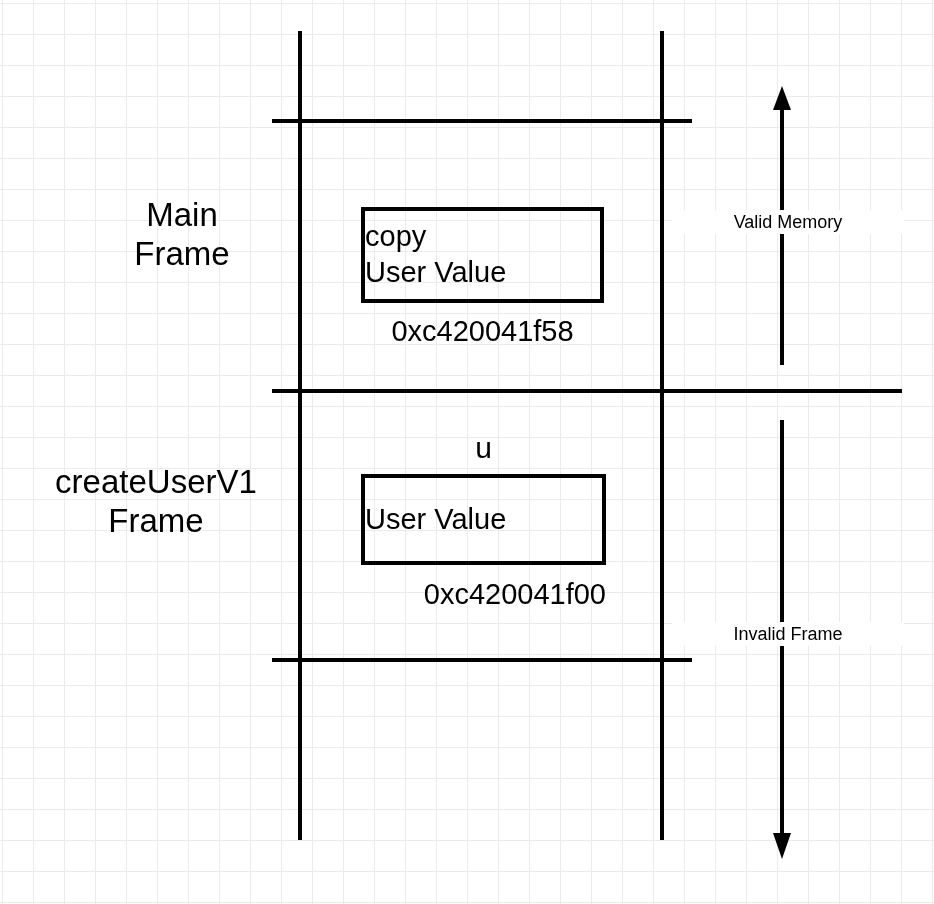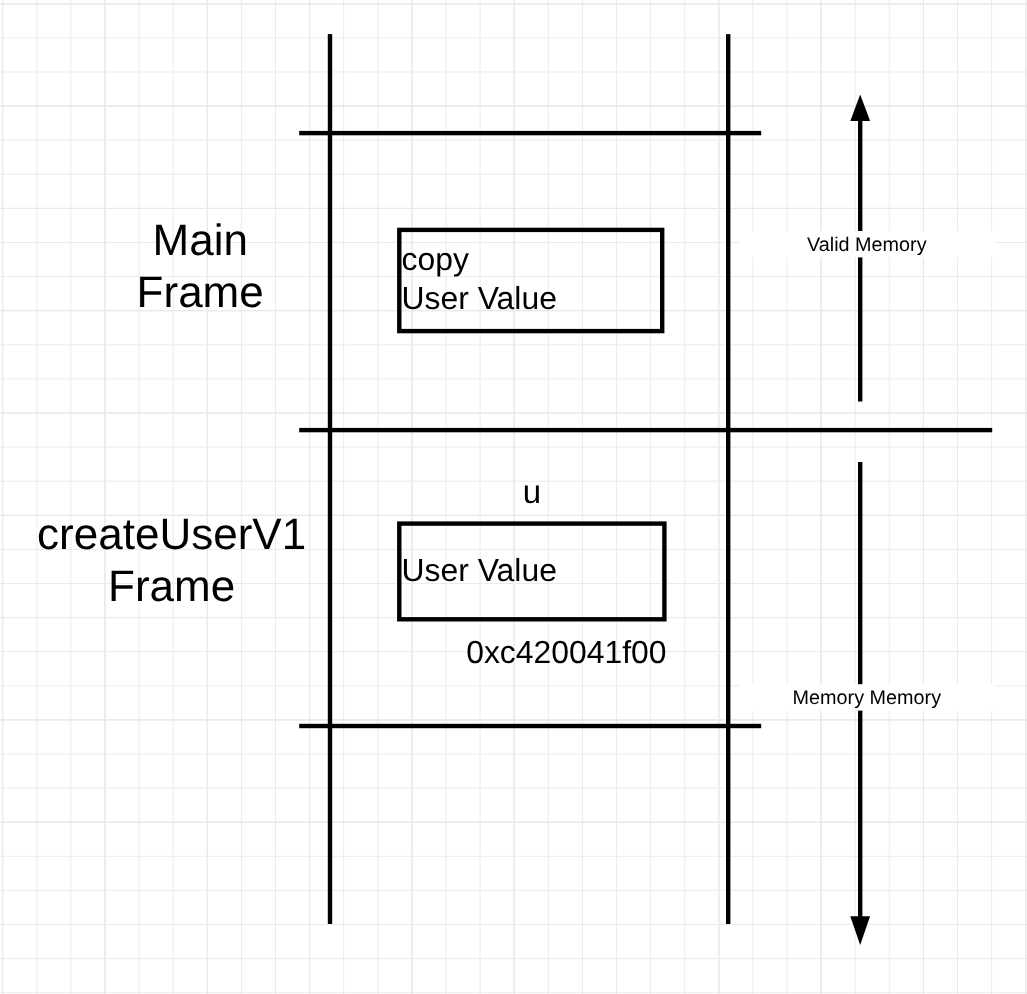--- a/index.html
+++ b/index.html
@@ -35,21 +35,21 @@
   }
   .hline {
     position: absolute;
     height: 4px;
     background: #000000;
   }
   .frame-label {
     position: absolute;
     text-align: center;
     line-height: 1.18;
-    font-size: 40px;
+    font-size: 33px;
     color: #000000;
     white-space: pre-line;
   }
   .var-name {
     position: absolute;
     text-align: center;
     font-size: 30px;
     line-height: 1;
   }
   .mem-box {
@@ -103,20 +103,21 @@
 
   <div class="frame-label" style="left:62px; top:196px; width:240px;">Main
 Frame</div>
 
 
   <div class="mem-box" style="left:361px; top:207px; width:243px; height:96px;">
     <span class="line1">copy</span>
     <span class="line2">User Value</span>
   </div>
 
+  <div class="addr" style="left:361px; top:317px; width:243px;">0xc420041f58</div>
 
   <div class="frame-label" style="left:10px; top:463px; width:292px;">createUserV1
 Frame</div>
 
   <div class="var-name" style="left:361px; top:433px; width:245px;">u</div>
 
   <div class="mem-box" style="left:361px; top:474px; width:245px; height:91px;">
     <span class="line1">User Value</span>
   </div>
 
@@ -125,15 +126,15 @@
   <svg class="arrow-svg" style="left:760px; top:80px;" width="44" height="290" viewBox="0 0 44 290">
     <line x1="22" y1="285" x2="22" y2="22" stroke="#000000" stroke-width="4"></line>
     <polygon points="22,6 31,30 13,30" fill="#000000"></polygon>
   </svg>
   <div class="mem-annot" style="left:672px; top:210px; width:220px;">Valid Memory</div>
 
   <svg class="arrow-svg" style="left:760px; top:415px;" width="44" height="450" viewBox="0 0 44 450">
     <line x1="22" y1="5" x2="22" y2="425" stroke="#000000" stroke-width="4"></line>
     <polygon points="22,444 31,418 13,418" fill="#000000"></polygon>
   </svg>
-  <div class="mem-annot" style="left:672px; top:622px; width:220px;">Memory Memory</div>
+  <div class="mem-annot" style="left:672px; top:622px; width:220px;">Invalid Frame</div>
 
 </div>
 
 </body></html>

